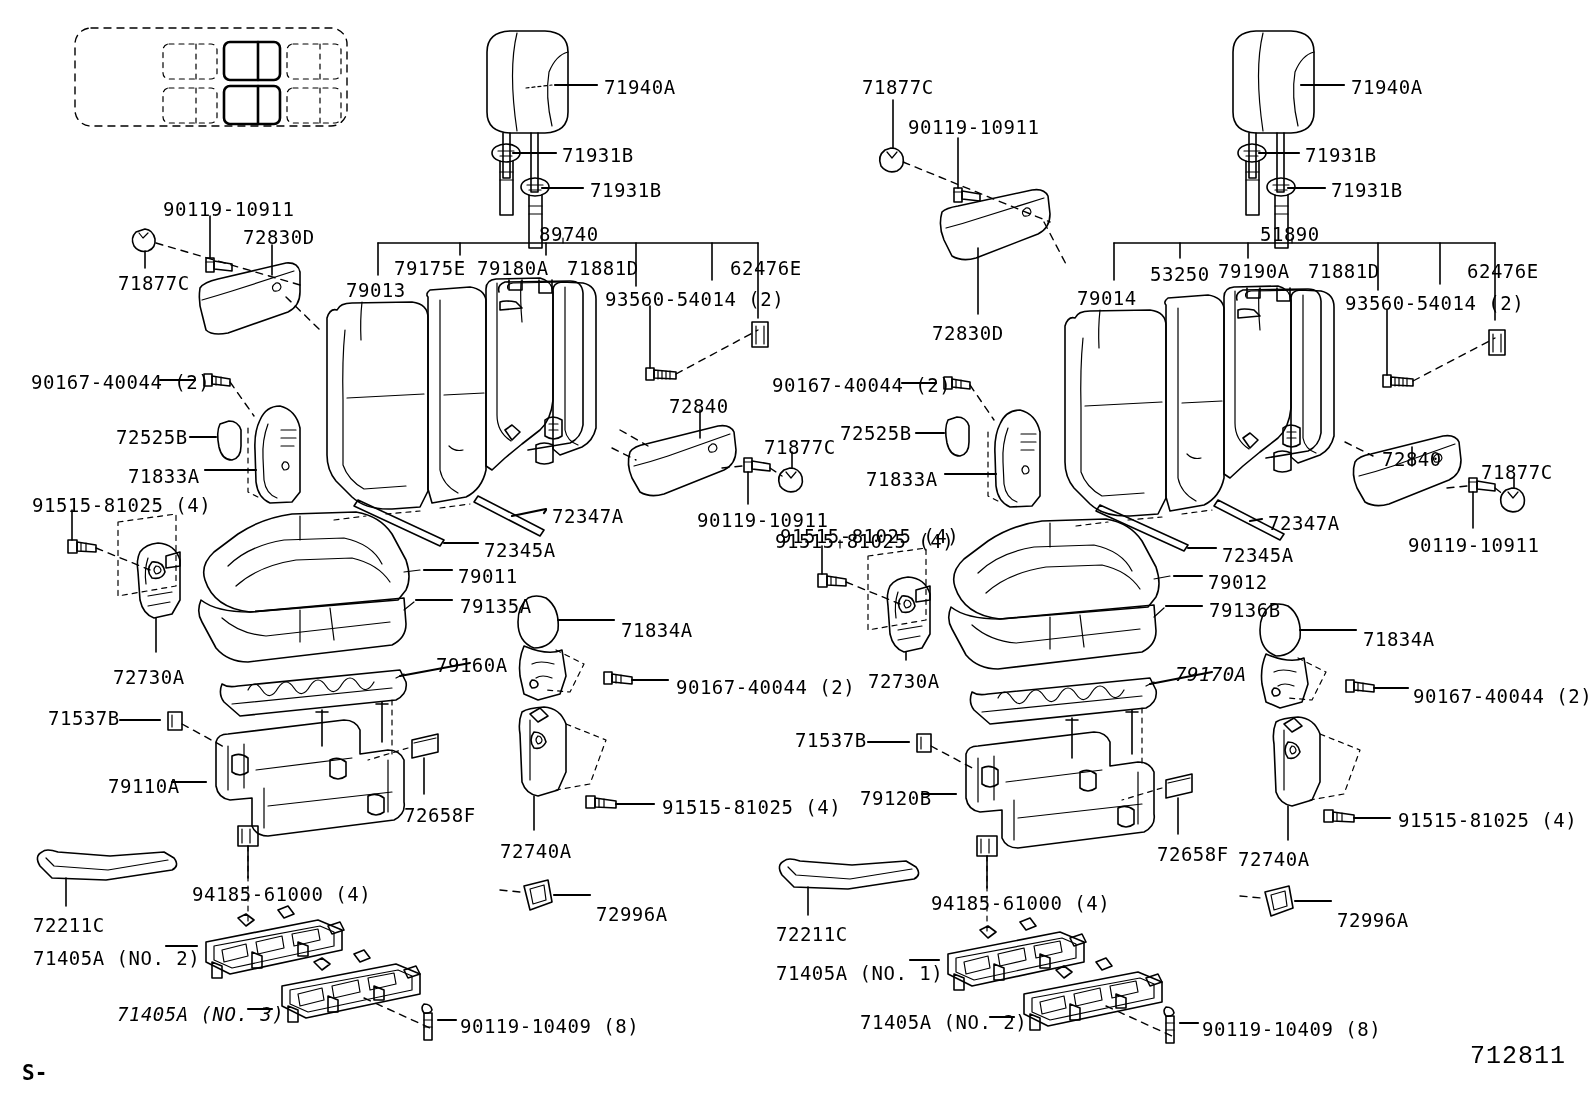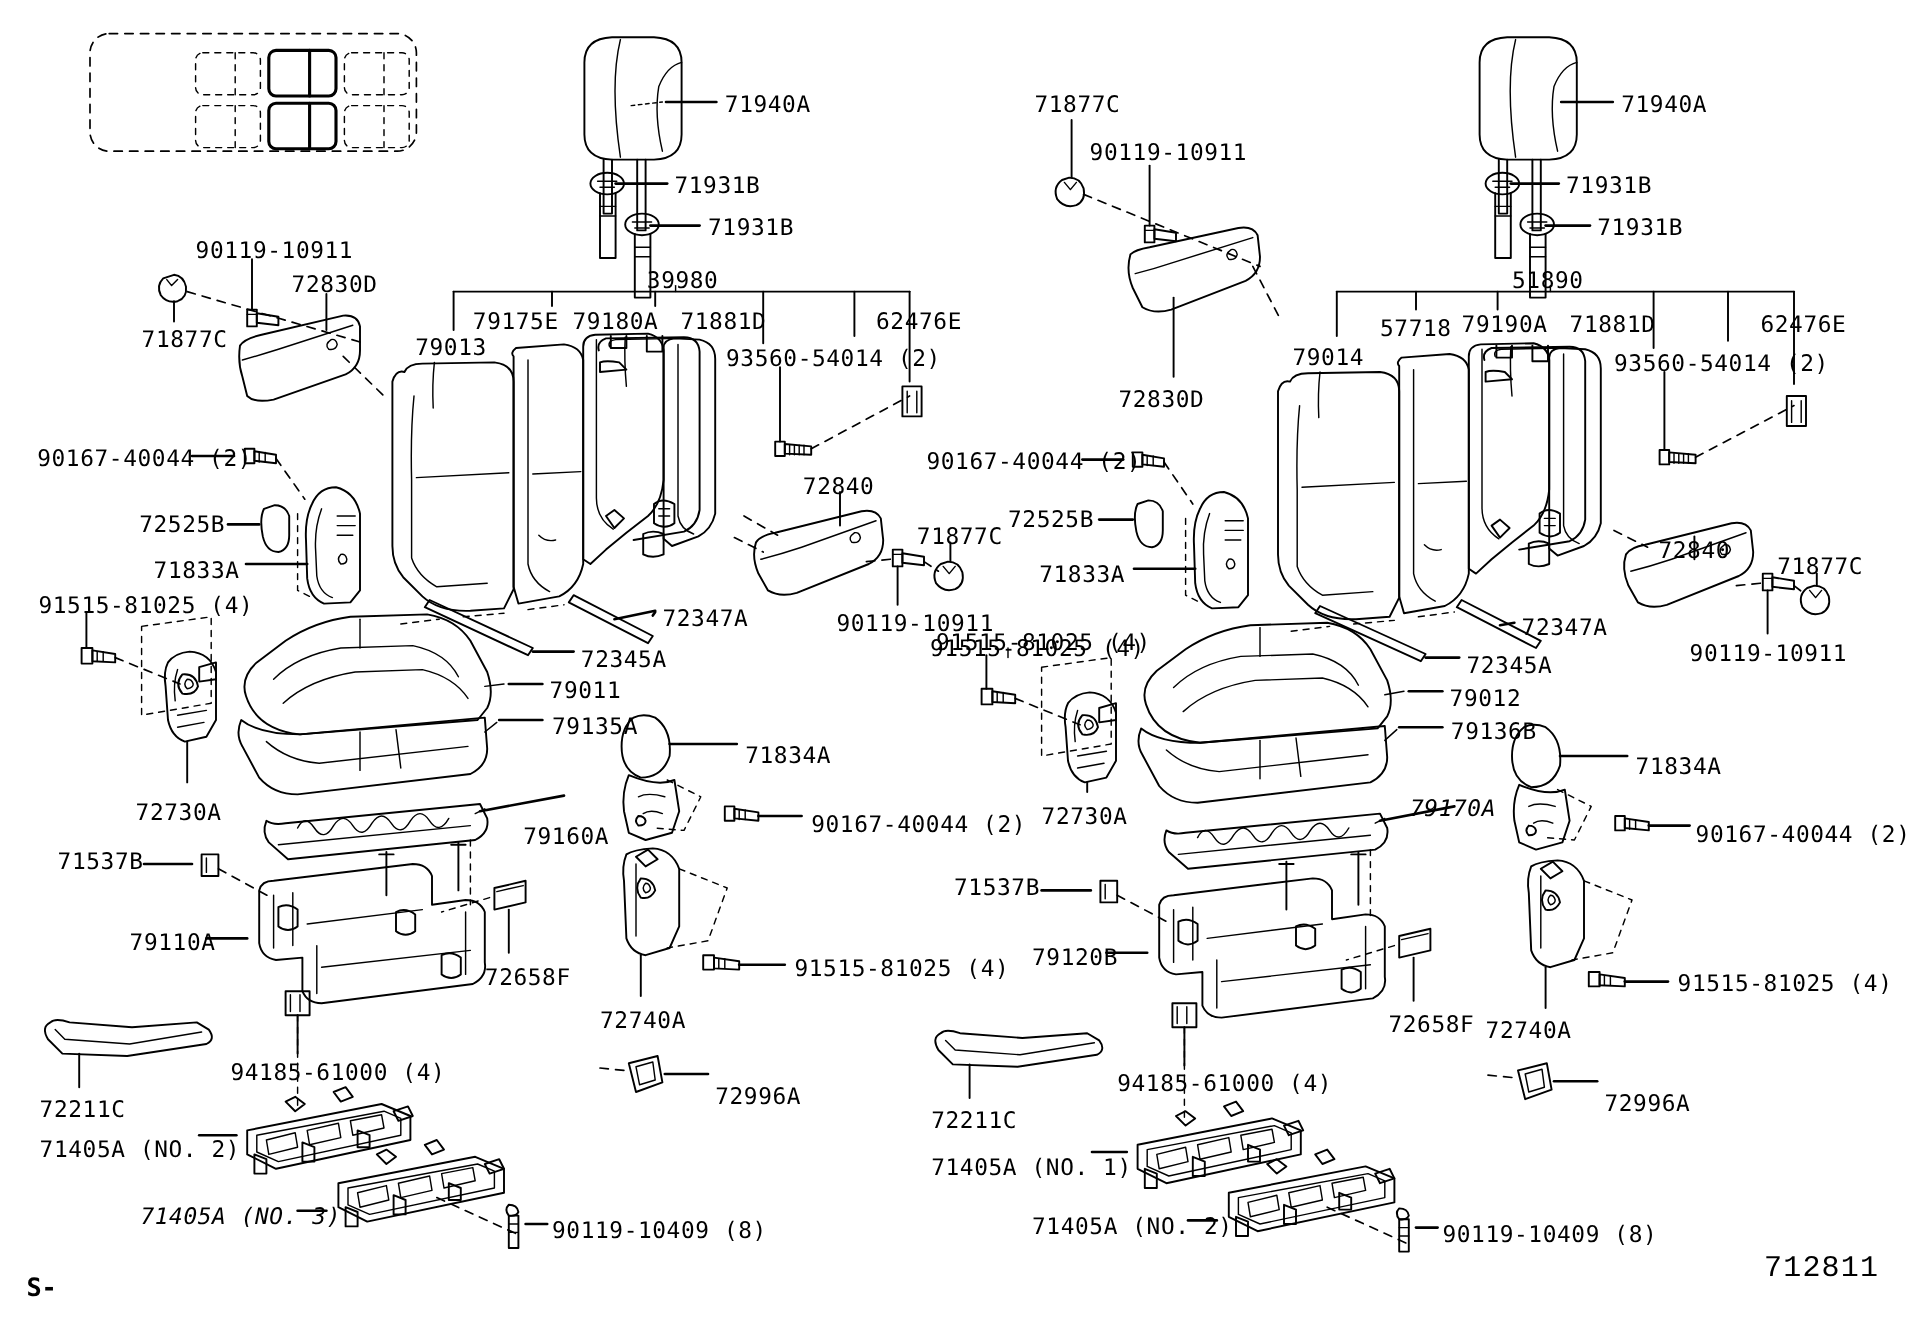--- a/index.html
+++ b/index.html
@@ -656,62 +656,62 @@
 
   </svg>
 
   <div id="labels">
       <div class="lbl" style="left: 604px; top: 78px;">71940A</div>
       <div class="lbl" style="left: 562px; top: 146px;">71931B</div>
       <div class="lbl" style="left: 590px; top: 181px;">71931B</div>
       <div class="lbl" style="left: 163px; top: 200px;">90119-10911</div>
       <div class="lbl" style="left: 243px; top: 228px;">72830D</div>
       <div class="lbl" style="left: 118px; top: 274px;">71877C</div>
-      <div class="lbl" style="left: 539px; top: 225px;">39980</div>
+      <div class="lbl" style="left: 539px; top: 225px;">89740</div>
       <div class="lbl" style="left: 394px; top: 259px;">79175E</div>
       <div class="lbl" style="left: 477px; top: 259px;">79180A</div>
       <div class="lbl" style="left: 567px; top: 259px;">71881D</div>
       <div class="lbl" style="left: 730px; top: 259px;">62476E</div>
       <div class="lbl" style="left: 346px; top: 281px;">79013</div>
       <div class="lbl" style="left: 605px; top: 290px;">93560-54014 (2)</div>
       <div class="lbl" style="left: 31px; top: 373px;">90167-40044 (2)</div>
       <div class="lbl" style="left: 116px; top: 428px;">72525B</div>
       <div class="lbl" style="left: 128px; top: 467px;">71833A</div>
       <div class="lbl" style="left: 669px; top: 397px;">72840</div>
       <div class="lbl" style="left: 764px; top: 438px;">71877C</div>
       <div class="lbl" style="left: 697px; top: 511px;">90119-10911</div>
       <div class="lbl" style="left: 32px; top: 496px;">91515-81025 (4)</div>
       <div class="lbl" style="left: 780px; top: 527px;">91515-81025 (4)</div>
       <div class="lbl" style="left: 552px; top: 507px;">72347A</div>
       <div class="lbl" style="left: 484px; top: 541px;">72345A</div>
       <div class="lbl" style="left: 458px; top: 567px;">79011</div>
       <div class="lbl" style="left: 460px; top: 597px;">79135A</div>
       <div class="lbl" style="left: 621px; top: 621px;">71834A</div>
-      <div class="lbl" style="left: 436px; top: 688px;">79160A</div>
+      <div class="lbl" style="left: 436px; top: 656px;">79160A</div>
       <div class="lbl" style="left: 113px; top: 668px;">72730A</div>
       <div class="lbl" style="left: 676px; top: 678px;">90167-40044 (2)</div>
       <div class="lbl" style="left: 48px; top: 709px;">71537B</div>
       <div class="lbl" style="left: 108px; top: 777px;">79110A</div>
       <div class="lbl" style="left: 662px; top: 798px;">91515-81025 (4)</div>
       <div class="lbl" style="left: 404px; top: 806px;">72658F</div>
       <div class="lbl" style="left: 500px; top: 842px;">72740A</div>
       <div class="lbl" style="left: 192px; top: 885px;">94185-61000 (4)</div>
       <div class="lbl" style="left: 596px; top: 905px;">72996A</div>
       <div class="lbl" style="left: 33px; top: 916px;">72211C</div>
       <div class="lbl" style="left: 33px; top: 949px;">71405A (NO. 2)</div>
       <div class="lbl" style="left: 117px; top: 1005px; font-style: italic;">71405A (NO. 3)</div>
       <div class="lbl" style="left: 460px; top: 1017px;">90119-10409 (8)</div>
       <div class="lbl" style="left: 862px; top: 78px;">71877C</div>
       <div class="lbl" style="left: 908px; top: 118px;">90119-10911</div>
       <div class="lbl" style="left: 1351px; top: 78px;">71940A</div>
       <div class="lbl" style="left: 1305px; top: 146px;">71931B</div>
       <div class="lbl" style="left: 1331px; top: 181px;">71931B</div>
       <div class="lbl" style="left: 932px; top: 324px;">72830D</div>
       <div class="lbl" style="left: 1260px; top: 225px;">51890</div>
-      <div class="lbl" style="left: 1150px; top: 265px;">57718</div>
+      <div class="lbl" style="left: 1150px; top: 265px;">53250</div>
       <div class="lbl" style="left: 1218px; top: 262px;">79190A</div>
       <div class="lbl" style="left: 1308px; top: 262px;">71881D</div>
       <div class="lbl" style="left: 1467px; top: 262px;">62476E</div>
       <div class="lbl" style="left: 1077px; top: 289px;">79014</div>
       <div class="lbl" style="left: 1345px; top: 294px;">93560-54014 (2)</div>
       <div class="lbl" style="left: 772px; top: 376px;">90167-40044 (2)</div>
       <div class="lbl" style="left: 840px; top: 424px;">72525B</div>
       <div class="lbl" style="left: 866px; top: 470px;">71833A</div>
       <div class="lbl" style="left: 1382px; top: 450px;">72840</div>
       <div class="lbl" style="left: 1481px; top: 463px;">71877C</div>

